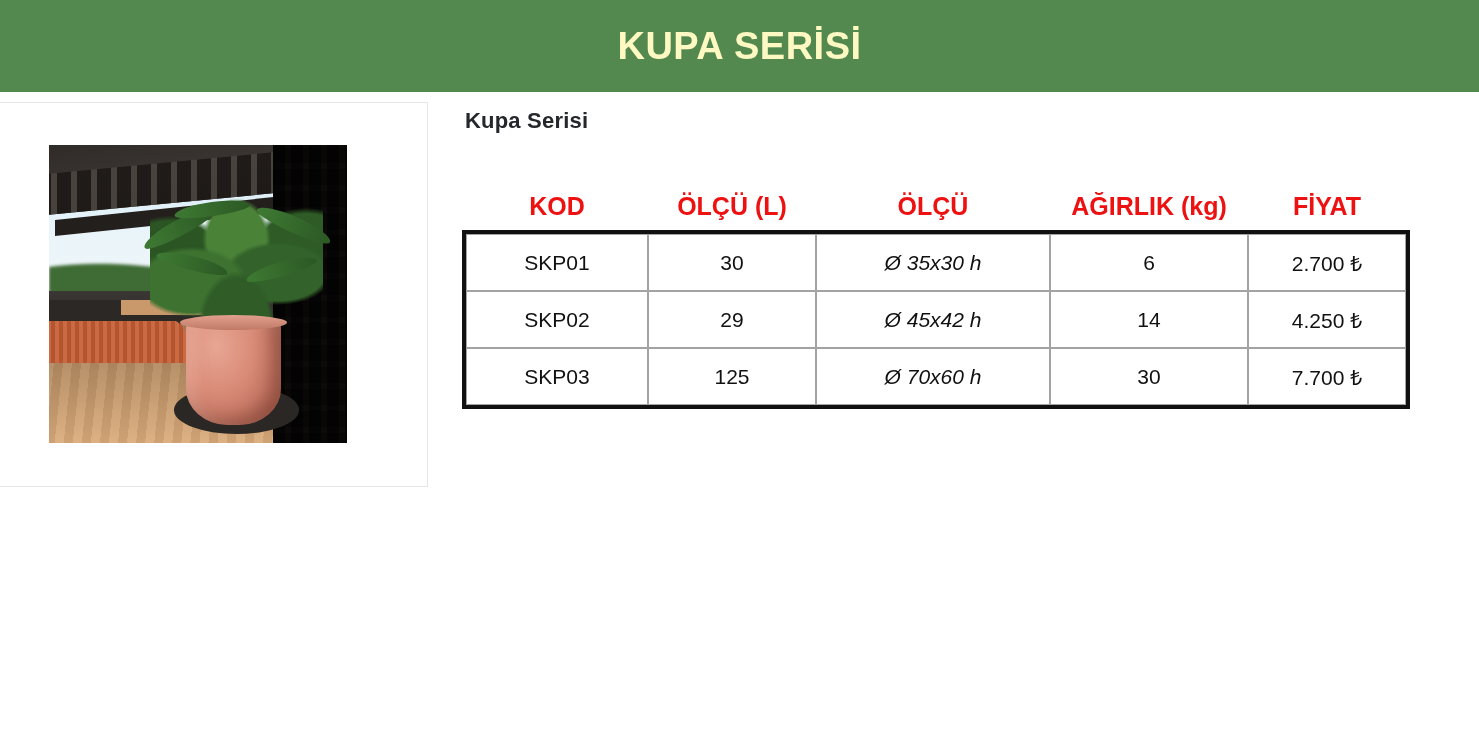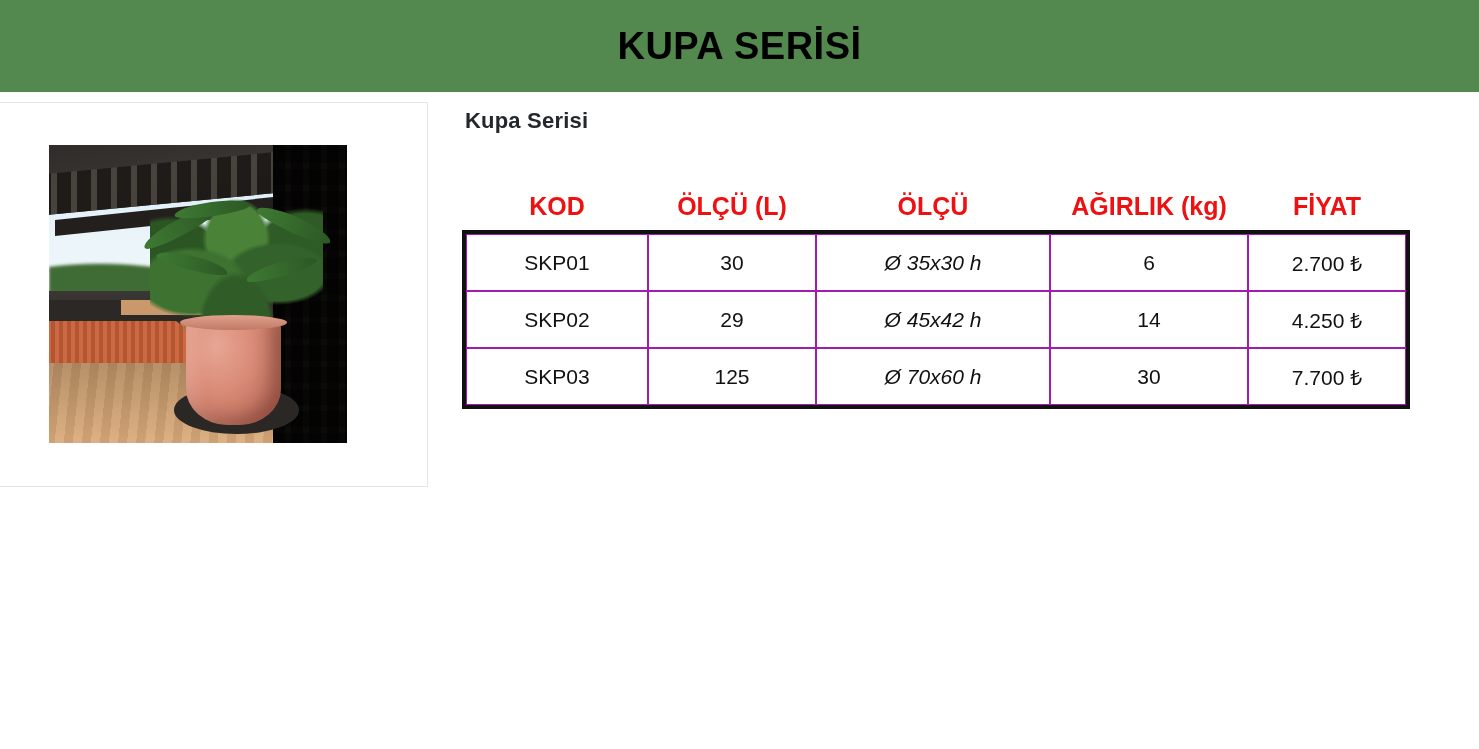--- a/index.html
+++ b/index.html
@@ -19,21 +19,21 @@
   .page-header {
     width: 100%;
     height: 92px;
     background: #53894f;
     display: flex;
     align-items: center;
     justify-content: center;
     box-sizing: border-box;
   }
   .page-header-title {
-    color: #000000;
+    color: #fef9c3;
     font-family: "Liberation Sans", sans-serif;
     font-size: 38px;
     font-weight: bold;
     letter-spacing: 0.5px;
     line-height: 1;
     margin: 0;
     white-space: nowrap;
   }
 
   
@@ -195,21 +195,21 @@
     color: #ee1111;
     font-family: "Liberation Sans", sans-serif;
     font-size: 25px;
     font-weight: bold;
     text-align: center;
     padding: 0 0 12px 0;
     border: none;
     background: transparent;
   }
   table.spec-table tbody td {
-    border: 2px solid #a21caf;
+    border: 2px solid #a3a3a3;
     text-align: center;
     font-family: "Liberation Sans", sans-serif;
     font-size: 21px;
     color: #111111;
     height: 55px;
     padding: 0 6px;
     background: #ffffff;
   }
   table.spec-table tbody td.measure-cell {
     font-style: italic;

